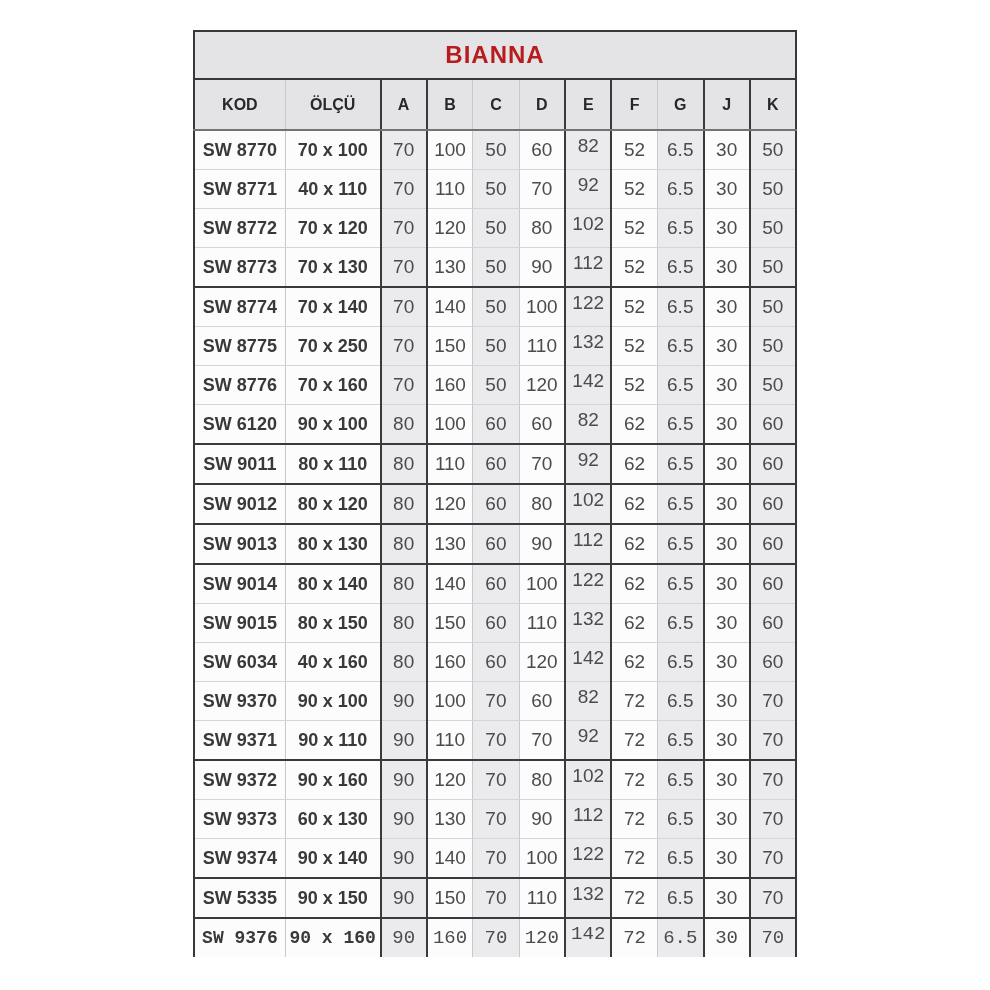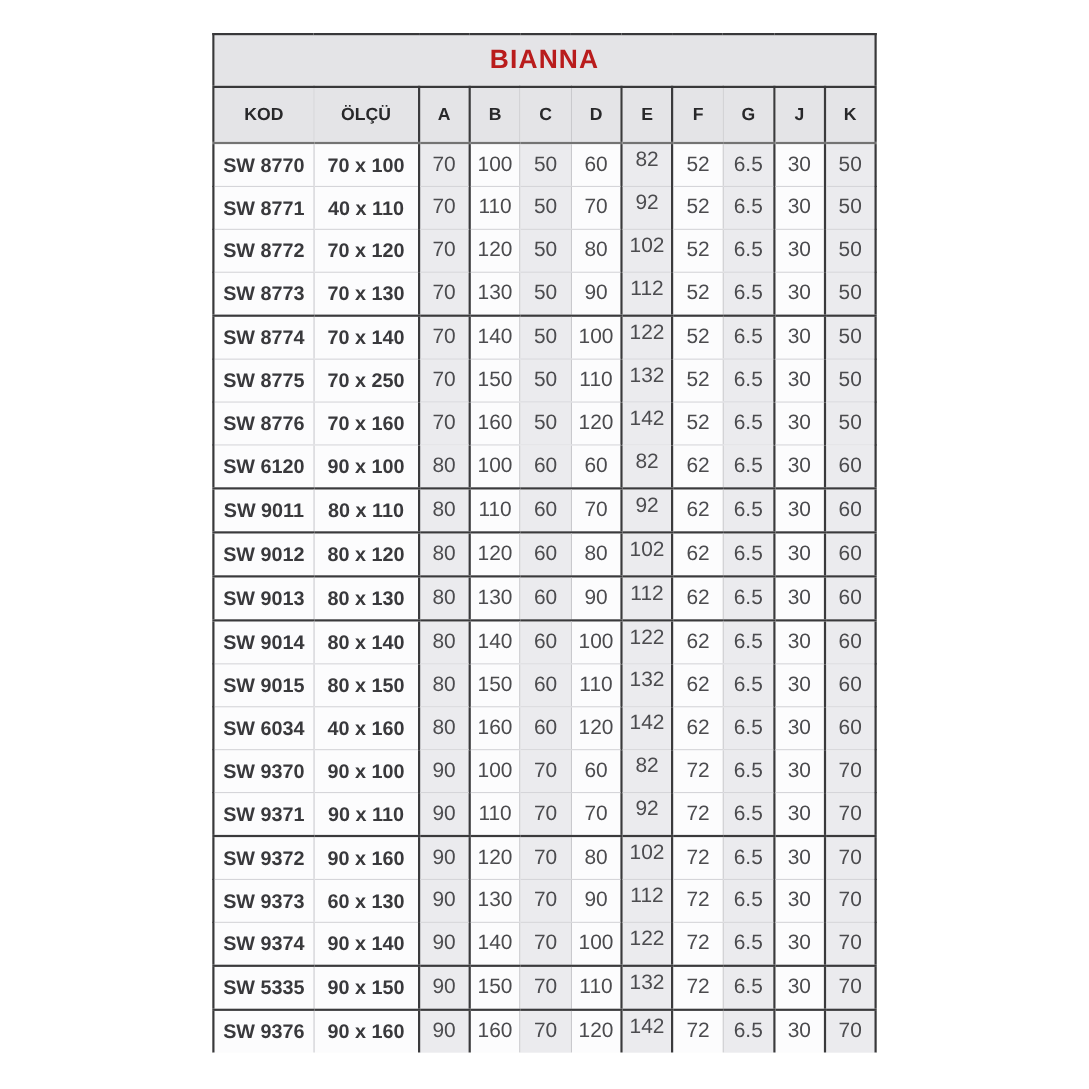--- a/index.html
+++ b/index.html
@@ -11,21 +11,21 @@
     font-size:24px;font-weight:bold;letter-spacing:1px;color:#b91c1c;margin-left:12px;}
   thead th.col{height:49px;background:#e4e4e7;border-top:2px solid #ffffff;border-bottom:2px solid #737373;
     font-size:16px;font-weight:bold;color:#28282a;}
   tbody td{height:38px;font-size:19px;color:#4b4b4e;border-bottom:1px solid #d5d5d9;}
   tbody td.kod,tbody td.olcu{font-weight:bold;color:#39393c;background:#fcfcfd;font-size:18px;}
   .bg-shaded{background:#ebebee;}
   .bg-plain{background:#fcfcfd;}
   .bl-dark{border-left:2px solid #3a3a3c;}
   .bl-light{border-left:1px solid #c9c9cd;}
   tr.dark-sep td{border-bottom:2px solid #3a3a3c;}
-  tbody tr:last-child td{border-bottom:2px solid #ffffff;}
+  tbody tr:last-child td{border-bottom:2px solid #ffffff;font-family:Liberation Mono, monospace;}
   td.c-e .v{position:relative;top:-4px;display:inline-block;}
 </style>
 </head>
 <body>
 
 <div class="wrap">
   <table>
     <colgroup>
       <col style="width:91px">
         <col style="width:95px">

